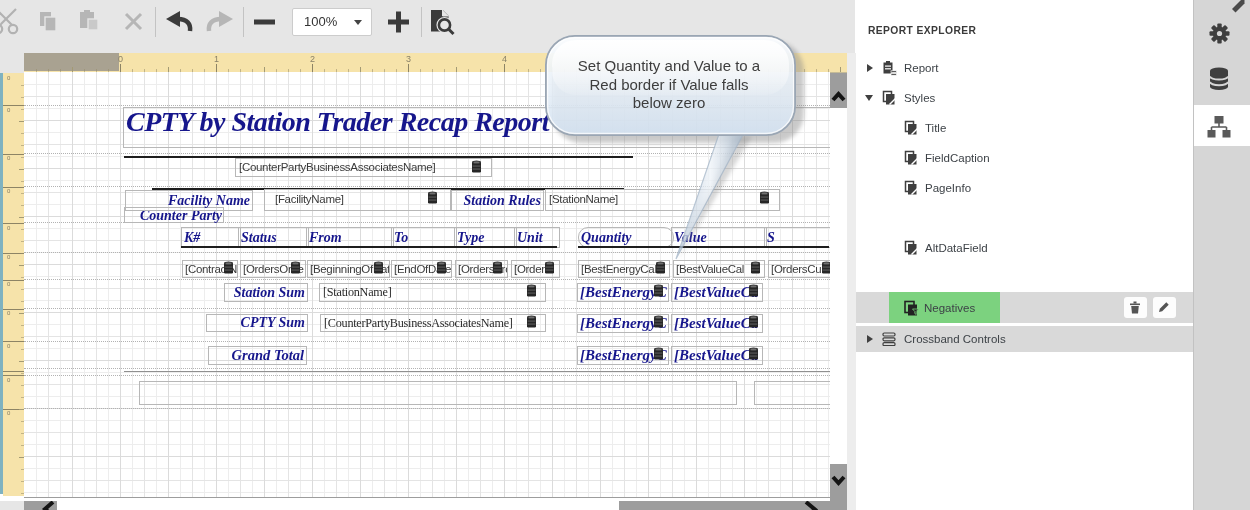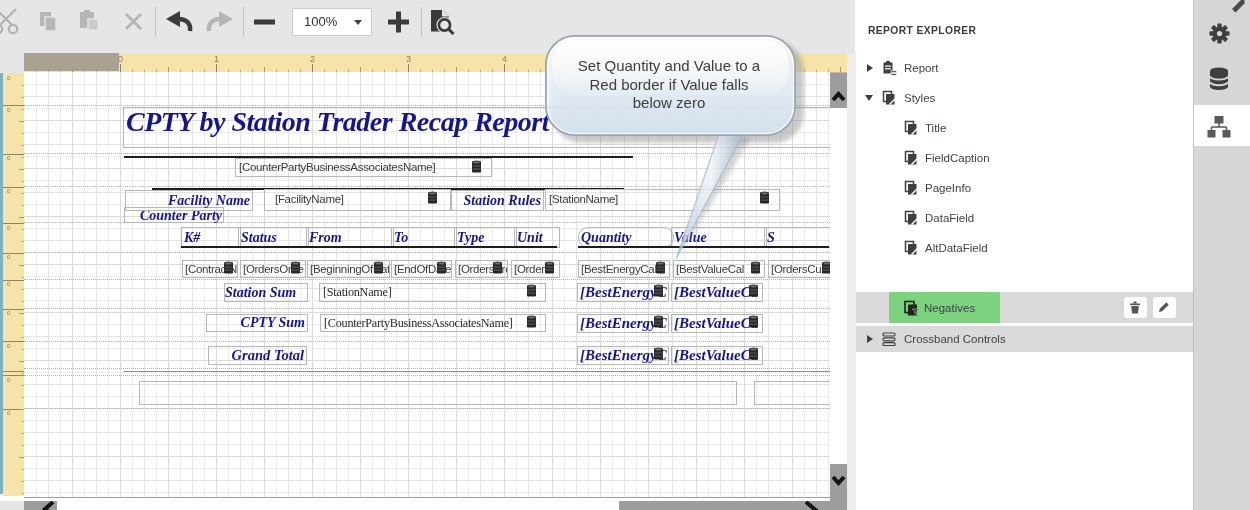--- a/index.html
+++ b/index.html
@@ -219,21 +219,21 @@
   <div class="ctl box fld dc" style="left:240px;width:62px;">[OrdersOrde</div>
   <div class="ctl box fld dc" style="left:307px;width:79px;">[BeginningOfDat</div>
   <div class="ctl box fld dc" style="left:391px;width:57px;">[EndOfDate</div>
   <div class="ctl box fld dc" style="left:455px;width:49px;">[OrdersPro</div>
   <div class="ctl box fld dc" style="left:511px;width:45px;">[OrderU</div>
   <div class="ctl box fld dc" style="left:578px;width:88px;">[BestEnergyCalc</div>
   <div class="ctl box fld dc" style="left:673px;width:88px;">[BestValueCal</div>
   <div class="ctl box fld dc" style="left:768px;width:62px;">[OrdersCurren</div>
 
   <div class="ctl box cap" style="left:224px;top:282.5px;width:80px;height:17px;font-size:14px;
-       text-align:left;padding-right:2px;line-height:17px;">Station Sum</div>
+       text-align:right;padding-right:2px;line-height:17px;">Station Sum</div>
   <div class="ctl box sfld" style="left:319px;top:282.5px;width:222px;height:17px;">[StationName]</div>
   <div class="ctl box bca" style="left:577px;top:282.5px;">[BestEnergyC</div>
   <div class="ctl box bca" style="left:671px;top:282.5px;">[BestValueCa</div>
 
   <div class="ctl box cap" style="left:206px;top:313.5px;width:98px;height:16px;font-size:14px;
        text-align:right;padding-right:2px;line-height:16px;">CPTY Sum</div>
   <div class="ctl box sfld" style="left:320px;top:313.5px;width:221px;height:16px;">[CounterPartyBusinessAssociatesName]</div>
   <div class="ctl box bca" style="left:577px;top:313.5px;">[BestEnergyC</div>
   <div class="ctl box bca" style="left:671px;top:313.5px;">[BestValueCa</div>
 
@@ -443,28 +443,20 @@
       </svg>
       <span class="lbl">FieldCaption</span>
     </div>
   <div class="trow sub" style="top:173px">
       <svg style="position:absolute;left:47px;top:7px" width="16" height="16">
         <rect x="2.5" y="1.5" width="8" height="10" fill="none" stroke="#3f3f3f" stroke-width="1.5"></rect>
         <rect x="5" y="4" width="8.5" height="10.5" fill="#3f3f3f"></rect>
         <line x1="8.5" y1="14.5" x2="14.5" y2="8.5" stroke="#fff" stroke-width="1.5"></line>
       </svg>
       <span class="lbl">PageInfo</span>
-    </div>
-  <div class="trow sub" style="top:203px">
-      <svg style="position:absolute;left:47px;top:7px" width="16" height="16">
-        <rect x="2.5" y="1.5" width="8" height="10" fill="none" stroke="#3f3f3f" stroke-width="1.5"></rect>
-        <rect x="5" y="4" width="8.5" height="10.5" fill="#3f3f3f"></rect>
-        <line x1="8.5" y1="14.5" x2="14.5" y2="8.5" stroke="#fff" stroke-width="1.5"></line>
-      </svg>
-      <span class="lbl">DataField</span>
     </div>
   <div class="trow sub" style="top:233px">
       <svg style="position:absolute;left:47px;top:7px" width="16" height="16">
         <rect x="2.5" y="1.5" width="8" height="10" fill="none" stroke="#3f3f3f" stroke-width="1.5"></rect>
         <rect x="5" y="4" width="8.5" height="10.5" fill="#3f3f3f"></rect>
         <line x1="8.5" y1="14.5" x2="14.5" y2="8.5" stroke="#fff" stroke-width="1.5"></line>
       </svg>
       <span class="lbl">AltDataField</span>
     </div>
   <div class="trow" style="top:326px;height:26px;background:#d9d9d9">

